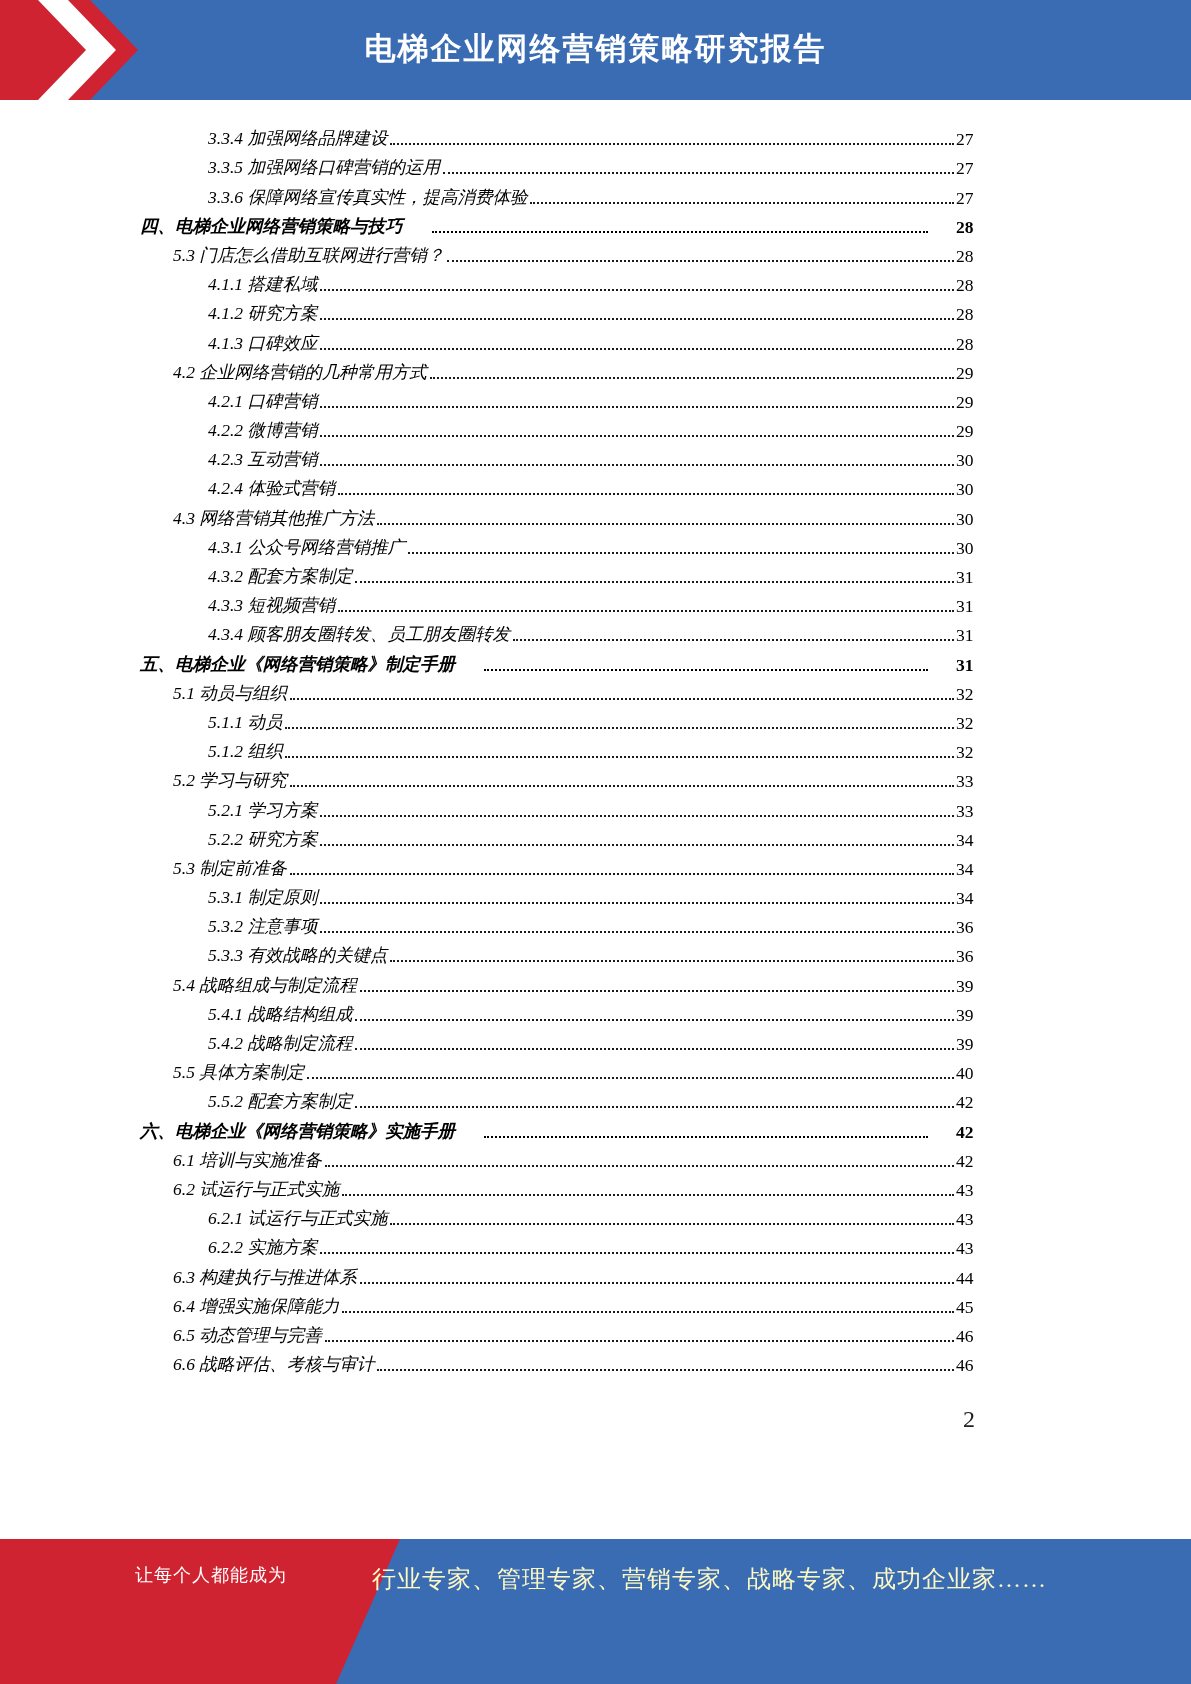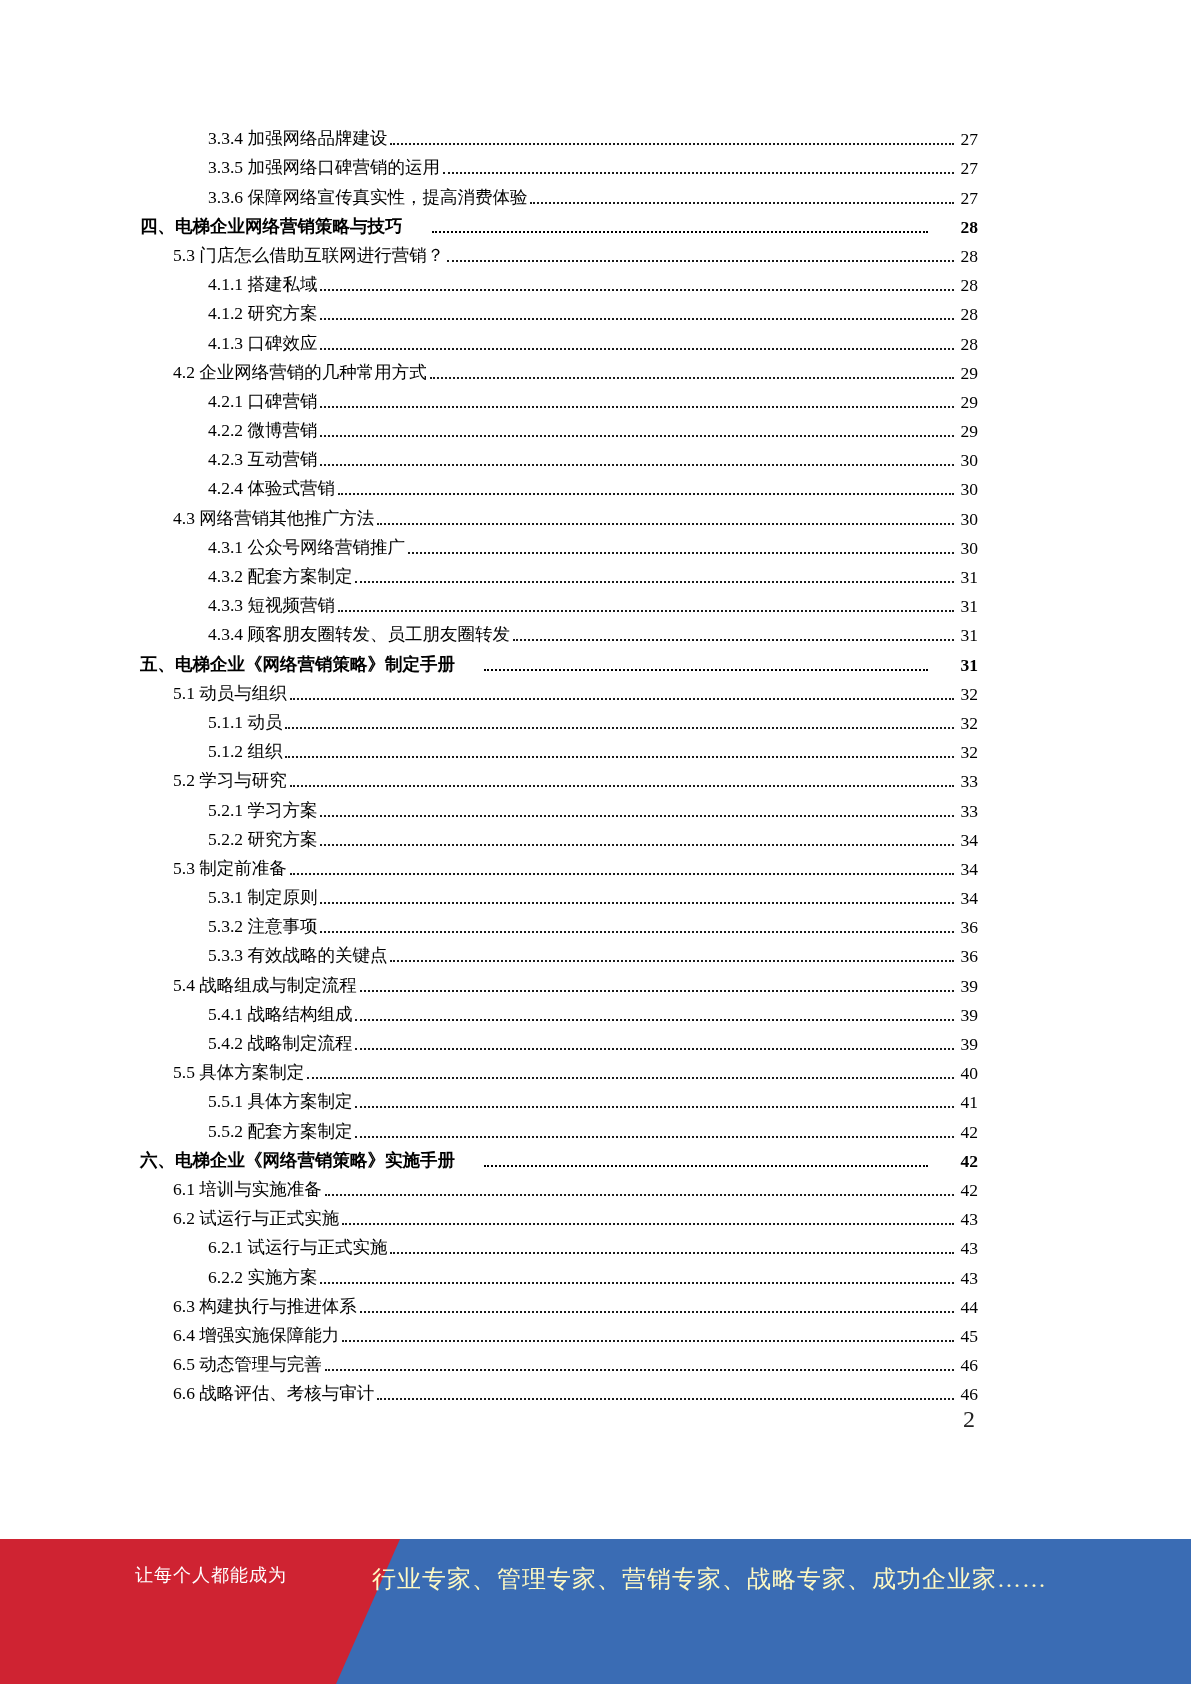--- a/index.html
+++ b/index.html
@@ -51,32 +51,32 @@
     display: flex;
     align-items: flex-end;
     height: 29.2px;
     font-size: 17.5px;
     color: #000000;
     cursor: pointer;
   }
   .toc-row.lv2 { padding-left: 33px; }
   .toc-row.lv3 { padding-left: 68px; }
   .toc-row.bold { font-weight: bold; gap: 26px; }
-  .toc-label { white-space: nowrap; }
+  .toc-label { white-space: nowrap; font-style: italic; }
   .toc-leader {
     flex: 1;
     border-bottom: 2px dotted #1a1a1a;
     margin: 0 2px 5px 3px;
     min-width: 20px;
   }
   .toc-row.bold .toc-leader { border-bottom: 2px dotted #000; }
   .toc-page {
     white-space: nowrap;
     min-width: 22px;
-    text-align: right;
+    text-align: left;
   }
 
   
   .page-number {
     position: absolute;
     right: 216px;
     top: 1406px;
     font-size: 24px;
     color: #222;
   }
@@ -112,20 +112,27 @@
     font-size: 24px;
     letter-spacing: 1px;
     white-space: nowrap;
   }
 </style>
 </head>
 <body>
 
 <div class="page">
 
+  <div class="header">
+    <svg class="chevron-svg" viewBox="0 0 150 100" preserveAspectRatio="none">
+      <polygon points="0,0 90,0 138,50 90,100 0,100" fill="#cf2332"></polygon>
+      <polygon points="38,0 68,0 116,50 68,100 38,100 86,50" fill="#ffffff"></polygon>
+    </svg>
+    <div class="header-title">电梯企业网络营销策略研究报告</div>
+  </div>
 
   <div class="toc">
 
       <div class="toc-row lv3">
         <span class="toc-label">3.3.4 加强网络品牌建设</span>
         <span class="toc-leader"></span>
         <span class="toc-page">27</span>
       </div>
 
       <div class="toc-row lv3">
@@ -313,25 +320,20 @@
         <span class="toc-leader"></span>
         <span class="toc-page">39</span>
       </div>
 
       <div class="toc-row lv2">
         <span class="toc-label">5.5 具体方案制定</span>
         <span class="toc-leader"></span>
         <span class="toc-page">40</span>
       </div>
 
-      <div class="toc-row lv3">
-        <span class="toc-label">5.5.1 具体方案制定</span>
-        <span class="toc-leader"></span>
-        <span class="toc-page">41</span>
-      </div>
 
       <div class="toc-row lv3">
         <span class="toc-label">5.5.2 配套方案制定</span>
         <span class="toc-leader"></span>
         <span class="toc-page">42</span>
       </div>
 
       <div class="toc-row lv1 bold">
         <span class="toc-label">六、电梯企业《网络营销策略》实施手册</span>
         <span class="toc-leader"></span>

